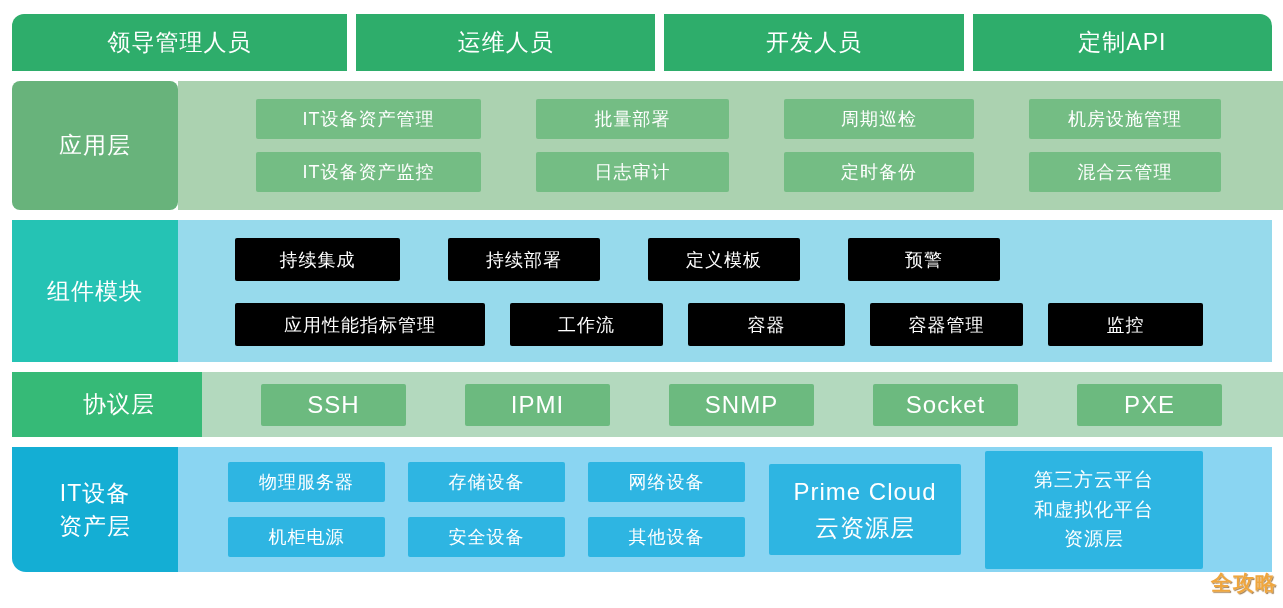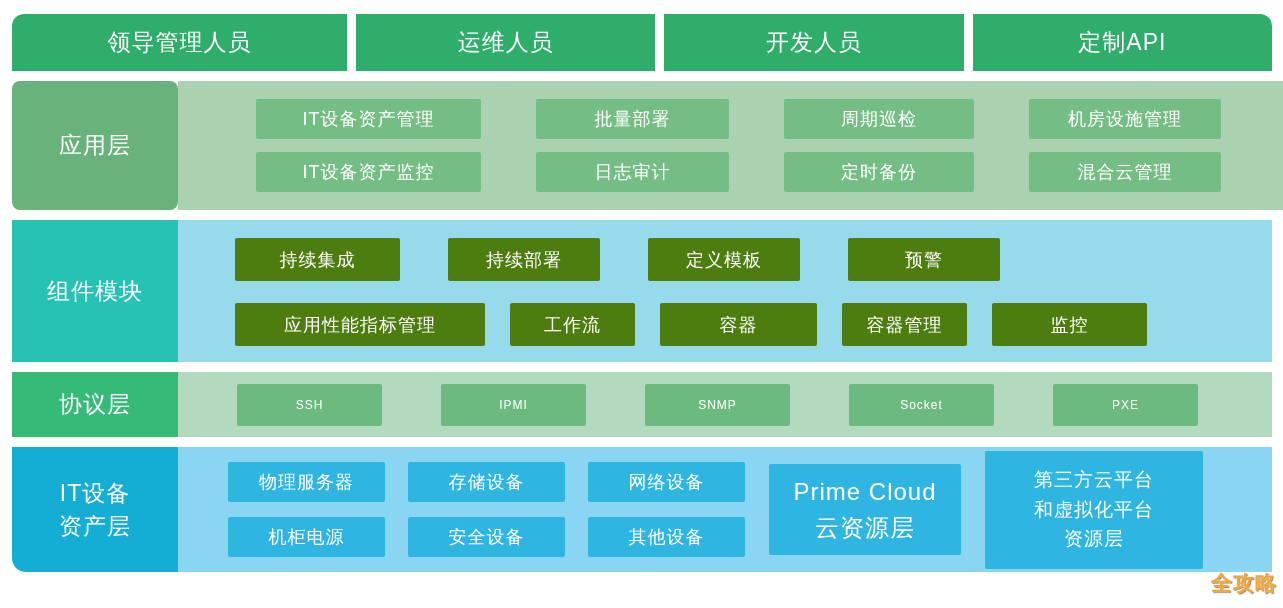--- a/index.html
+++ b/index.html
@@ -30,35 +30,35 @@
   .app{height:129px;}
   .app .layer-label{background:#68b37b;border-radius:8px;}
   .app .layer-content{background:#abd2b0;padding:18px 72px 0 78px;}
   .app-grid{display:grid;grid-template-columns:225px 193px 190px 192px;column-gap:55px;row-gap:13px;}
   .app-grid .cell{height:40px;background:#74bd84;}
   
   .comp{height:142px;}
   .comp .layer-label{background:#25c3b4;}
   .comp .layer-content{background:#97daec;padding:18px 69px 0 57px;}
   .comp-row{display:flex;}
-  .comp-row .cell{height:43px;background:#4d7c0f;}
+  .comp-row .cell{height:43px;background:#000000;}
   .comp-row1{gap:48px;margin-bottom:22px;}
   .comp-row2{gap:25px;}
   .comp-row1 .cell:nth-child(1){width:165px;}
   .comp-row1 .cell:nth-child(2),.comp-row1 .cell:nth-child(3),.comp-row1 .cell:nth-child(4){width:152px;}
   .comp-row1 .cell:nth-child(5){width:138px;padding-left:36px;}
   .comp-row2 .cell:nth-child(1){width:250px;}
-  .comp-row2 .cell:nth-child(2),.comp-row2 .cell:nth-child(4){width:125px;}
+  .comp-row2 .cell:nth-child(2),.comp-row2 .cell:nth-child(4){width:153px;}
   .comp-row2 .cell:nth-child(3){width:157px;}
   .comp-row2 .cell:nth-child(5){width:155px;}
   
   .proto{height:65px;}
-  .proto .layer-label{background:#36ba77;}
+  .proto .layer-label{background:#36ba77;padding-left:24px;}
   .proto .layer-content{background:#b3d9be;display:flex;align-items:center;gap:59px;padding:0 72px 0 59px;}
-  .proto .cell{width:145px;height:42px;background:#6cba7f;font-size:12px;}
+  .proto .cell{width:145px;height:42px;background:#6cba7f;font-size:24px;}
   
   .asset{height:125px;}
   .asset .layer-label{background:#14aed4;border-bottom-left-radius:14px;white-space:pre-line;line-height:1.4;}
   .asset .layer-content{background:#8ad5f2;display:flex;align-items:center;gap:24px;padding:0 69px 0 50px;}
   .asset-grid{display:grid;grid-template-columns:157px 157px 157px;column-gap:23px;row-gap:15px;}
   .asset-grid .cell{height:40px;background:#2eb5e2;font-family:Liberation Serif, serif;}
   .bigbox{
     background:#2eb5e2;color:#fff;display:flex;align-items:center;justify-content:center;
     text-align:center;white-space:pre-line;border-radius:2px;letter-spacing:1px;
   }

